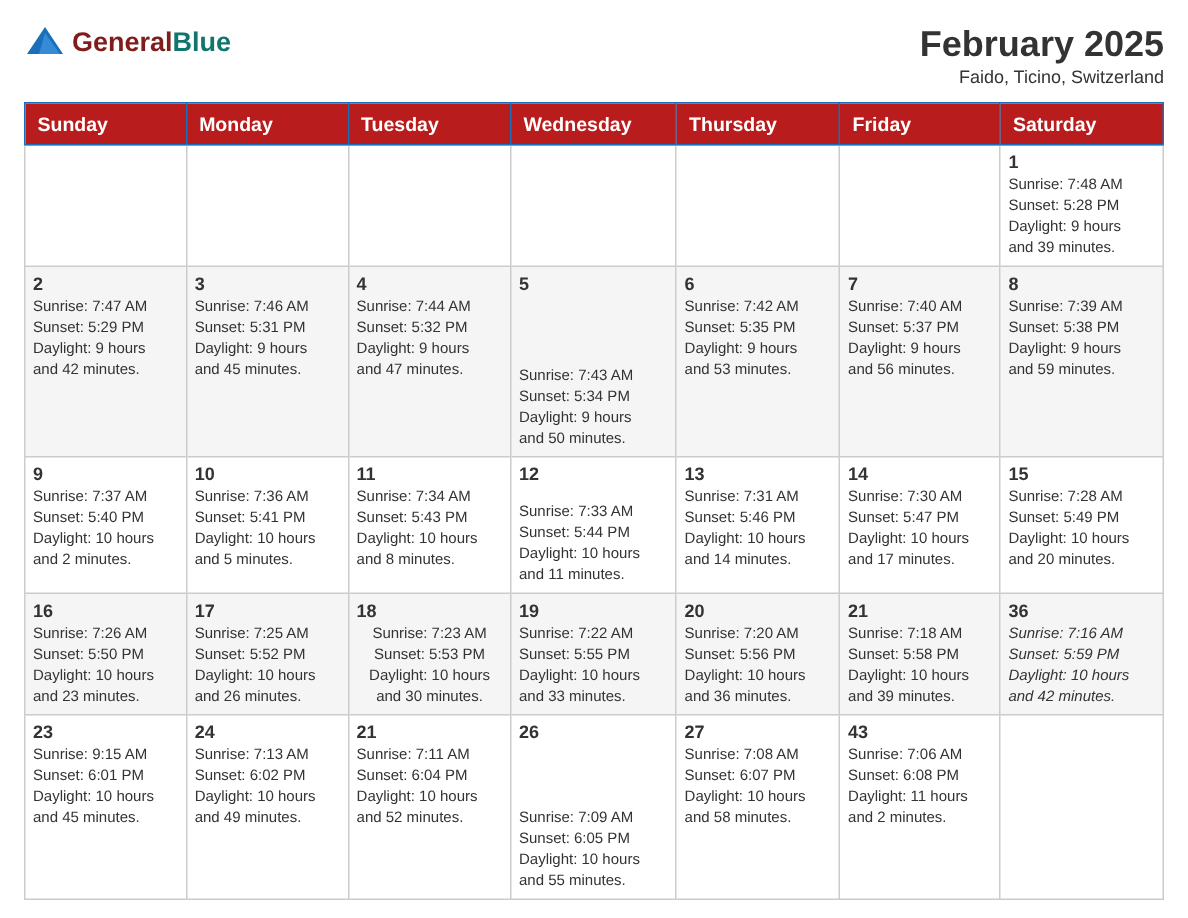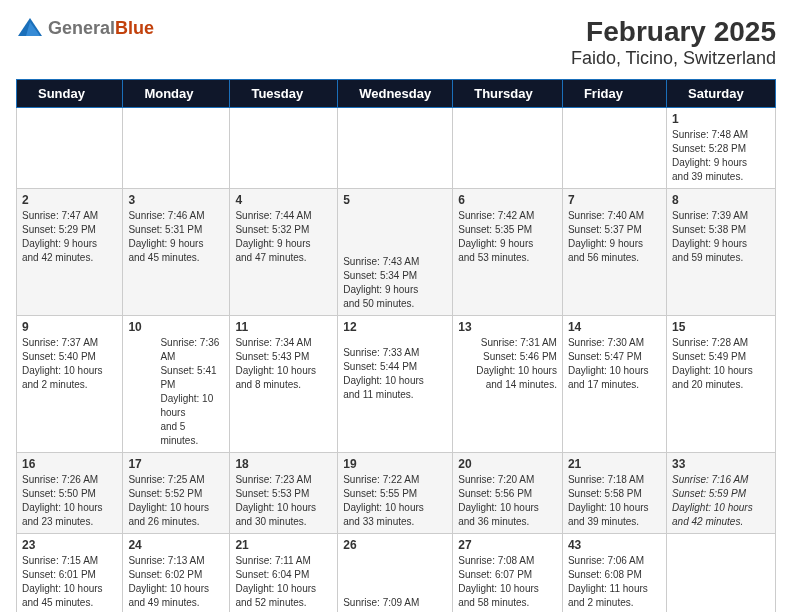--- a/index.html
+++ b/index.html
@@ -22,39 +22,39 @@
       gap: 4px;
     }
     .logo-icon {
       width: 28px;
       height: 24px;
     }
     .title-area {
       text-align: right;
     }
     .month-title {
-      font-size: 28px;
+      font-size: 24px;
       font-weight: bold;
       color: #333;
     }
     .subtitle {
-      font-size: 18px;
+      font-size: 12px;
       color: #333;
     }
     .calendar {
       width: 100%;
       border-collapse: collapse;
       border: 1px solid #ccc;
     }
     .calendar th {
-      background: #0f172a;
+      background: #b91c1c;
       color: #fff;
       font-size: 13px;
       font-weight: bold;
-      padding: 6px 21px;
+      padding: 6px 8px;
       text-align: left;
       border: 1px solid #1a6fba;
       margin-top: 37px;
     }
     .calendar td {
       vertical-align: top;
       border: 1px solid #ccc;
       padding: 4px 5px;
       font-size: 10.5px;
       color: #333;
@@ -94,21 +94,21 @@
 </head>
 <body>
 
 <div class="header-area">
   <div class="logo">
     <svg class="logo-icon" viewBox="0 0 28 24" xmlns="http://www.w3.org/2000/svg">
       <polygon points="14,2 26,20 2,20" fill="#1a6fba"></polygon>
       <polygon points="14,6 24,20 10,20" fill="#4a9fea" opacity="0.6"></polygon>
     </svg>
     <div>
-      <span style="font-size:18px;font-weight:bold;color:#737373;">General</span><span style="font-size:18px;font-weight:bold;color:#c2410c;">Blue</span>
+      <span style="font-size:18px;font-weight:bold;color:#7f1d1d;">General</span><span style="font-size:18px;font-weight:bold;color:#0f766e;">Blue</span>
     </div>
   </div>
   <div class="title-area">
     <div class="month-title">February 2025</div>
     <div class="subtitle">Faido, Ticino, Switzerland</div>
   </div>
 </div>
 
 <table class="calendar">
   <thead>
@@ -192,42 +192,42 @@
       <tr>
         <td>
           <span class="day-number">9</span>
           <div class="day-info" style="white-space: pre-line;">Sunrise: 7:37 AM
 Sunset: 5:40 PM
 Daylight: 10 hours
 and 2 minutes.</div>
         </td>
         <td>
           <span class="day-number">10</span>
-          <div class="day-info" style="white-space: pre-line; margin-left: 32px;">Sunrise: 7:36 AM
+          <div class="day-info" style="white-space: pre-line;">Sunrise: 7:36 AM
 Sunset: 5:41 PM
 Daylight: 10 hours
 and 5 minutes.</div>
         </td>
         <td>
           <span class="day-number">11</span>
           <div class="day-info" style="white-space: pre-line;">Sunrise: 7:34 AM
 Sunset: 5:43 PM
 Daylight: 10 hours
 and 8 minutes.</div>
         </td>
         <td>
           <span class="day-number">12</span>
           <div class="day-info" style="white-space: pre-line; margin-top: 12px;">Sunrise: 7:33 AM
 Sunset: 5:44 PM
 Daylight: 10 hours
 and 11 minutes.</div>
         </td>
         <td>
           <span class="day-number">13</span>
-          <div class="day-info" style="white-space: pre-line; text-align: right;">Sunrise: 7:31 AM
+          <div class="day-info" style="white-space: pre-line;">Sunrise: 7:31 AM
 Sunset: 5:46 PM
 Daylight: 10 hours
 and 14 minutes.</div>
         </td>
         <td>
           <span class="day-number">14</span>
           <div class="day-info" style="white-space: pre-line;">Sunrise: 7:30 AM
 Sunset: 5:47 PM
 Daylight: 10 hours
 and 17 minutes.</div>
@@ -250,21 +250,21 @@
         </td>
         <td>
           <span class="day-number">17</span>
           <div class="day-info" style="white-space: pre-line;">Sunrise: 7:25 AM
 Sunset: 5:52 PM
 Daylight: 10 hours
 and 26 minutes.</div>
         </td>
         <td>
           <span class="day-number">18</span>
-          <div class="day-info" style="white-space: pre-line;">Sunrise: 7:23 AM
+          <div class="day-info" style="white-space: pre-line; text-align: center;">Sunrise: 7:23 AM
 Sunset: 5:53 PM
 Daylight: 10 hours
 and 30 minutes.</div>
         </td>
         <td>
           <span class="day-number">19</span>
           <div class="day-info" style="white-space: pre-line;">Sunrise: 7:22 AM
 Sunset: 5:55 PM
 Daylight: 10 hours
 and 33 minutes.</div>
@@ -277,31 +277,31 @@
 and 36 minutes.</div>
         </td>
         <td>
           <span class="day-number">21</span>
           <div class="day-info" style="white-space: pre-line;">Sunrise: 7:18 AM
 Sunset: 5:58 PM
 Daylight: 10 hours
 and 39 minutes.</div>
         </td>
         <td>
-          <span class="day-number">33</span>
+          <span class="day-number">36</span>
           <div class="day-info" style="white-space: pre-line; font-style: italic;">Sunrise: 7:16 AM
 Sunset: 5:59 PM
 Daylight: 10 hours
 and 42 minutes.</div>
         </td>
       </tr>
       <tr>
         <td>
           <span class="day-number">23</span>
-          <div class="day-info" style="white-space: pre-line;">Sunrise: 7:15 AM
+          <div class="day-info" style="white-space: pre-line;">Sunrise: 9:15 AM
 Sunset: 6:01 PM
 Daylight: 10 hours
 and 45 minutes.</div>
         </td>
         <td>
           <span class="day-number">24</span>
           <div class="day-info" style="white-space: pre-line;">Sunrise: 7:13 AM
 Sunset: 6:02 PM
 Daylight: 10 hours
 and 49 minutes.</div>

